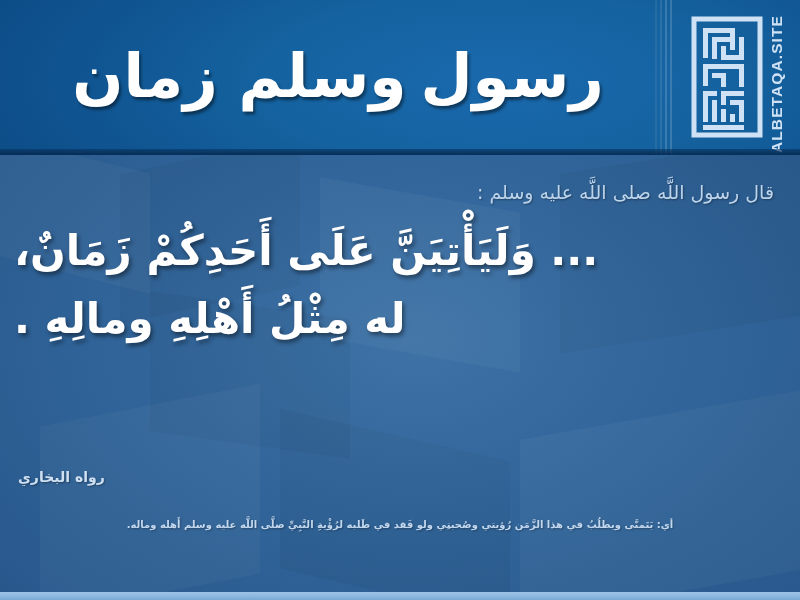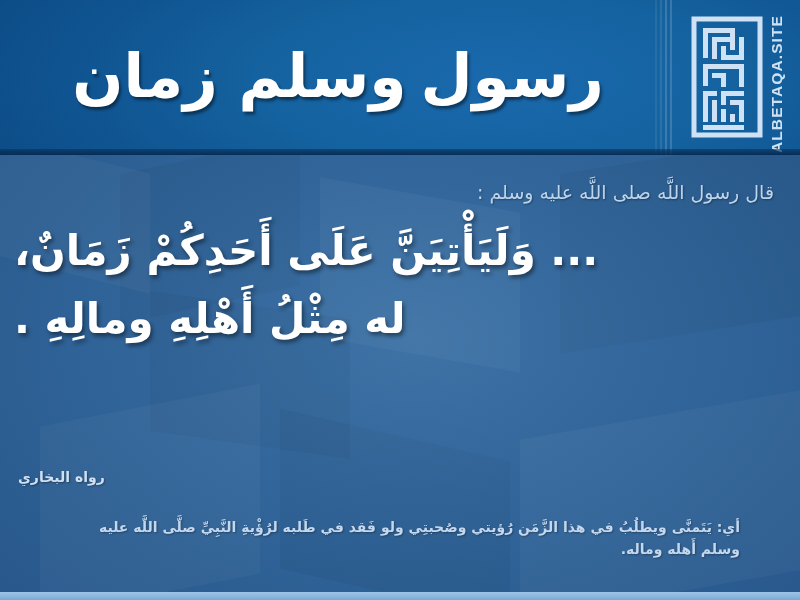--- a/index.html
+++ b/index.html
@@ -146,23 +146,23 @@
     direction: rtl;
     text-shadow: 1px 1px 2px rgba(0,0,0,0.35);
     margin-top: 8px;
   }
 
   #explanation {
     position: absolute;
     left: 60px;
     right: 60px;
     top: 362px;
-    text-align: right;
+    text-align: center;
     color: #c3d8ef;
-    font-size: 14px;
+    font-size: 10px;
     font-weight: bold;
     line-height: 1.55;
     text-shadow: 1px 1px 2px rgba(0,0,0,0.3);
   }
 
   
   #footer-strip {
     position: absolute;
     left: 0; bottom: 0;
     width: 800px; height: 8px;

